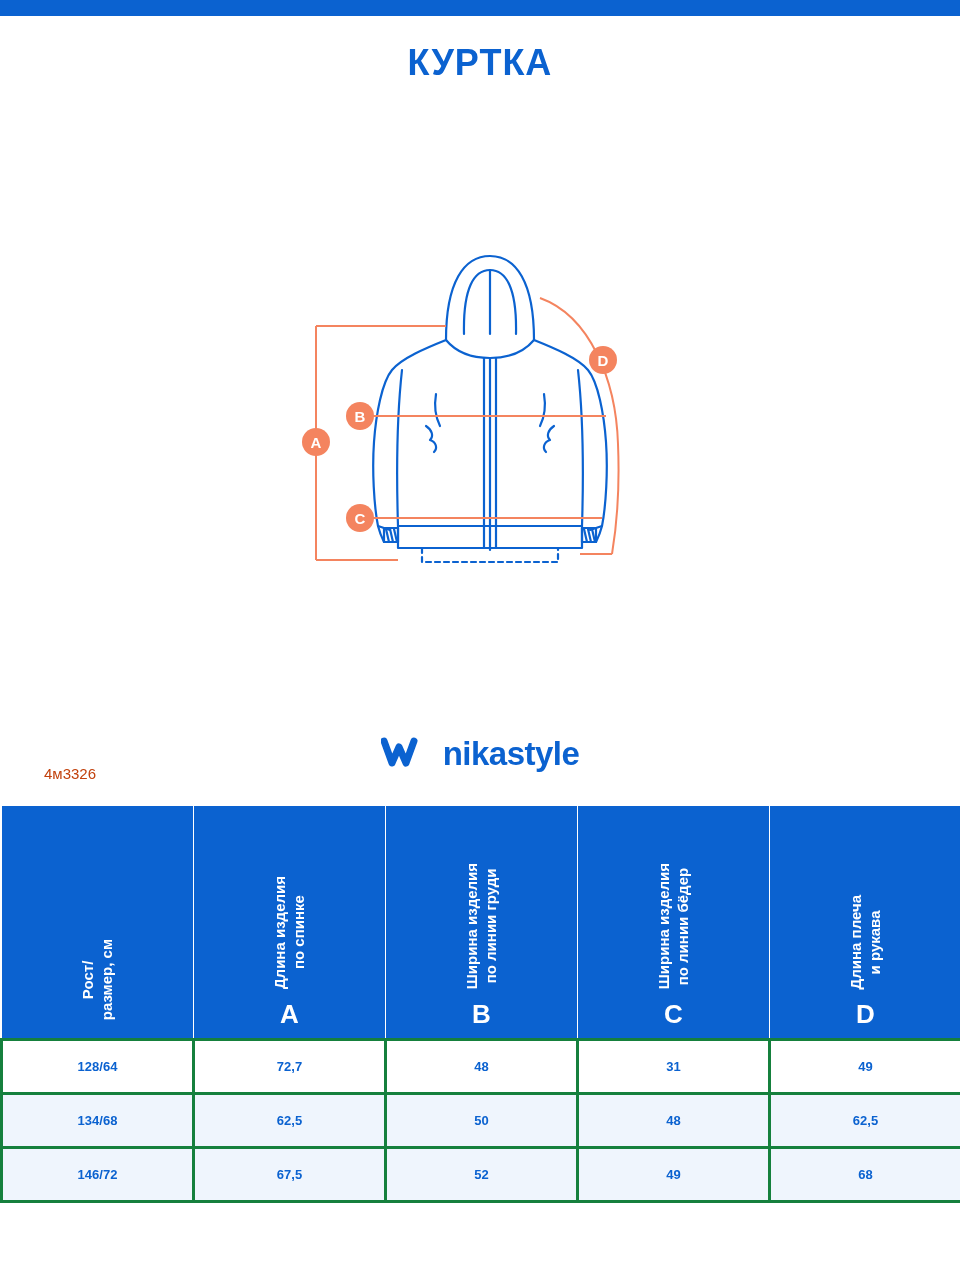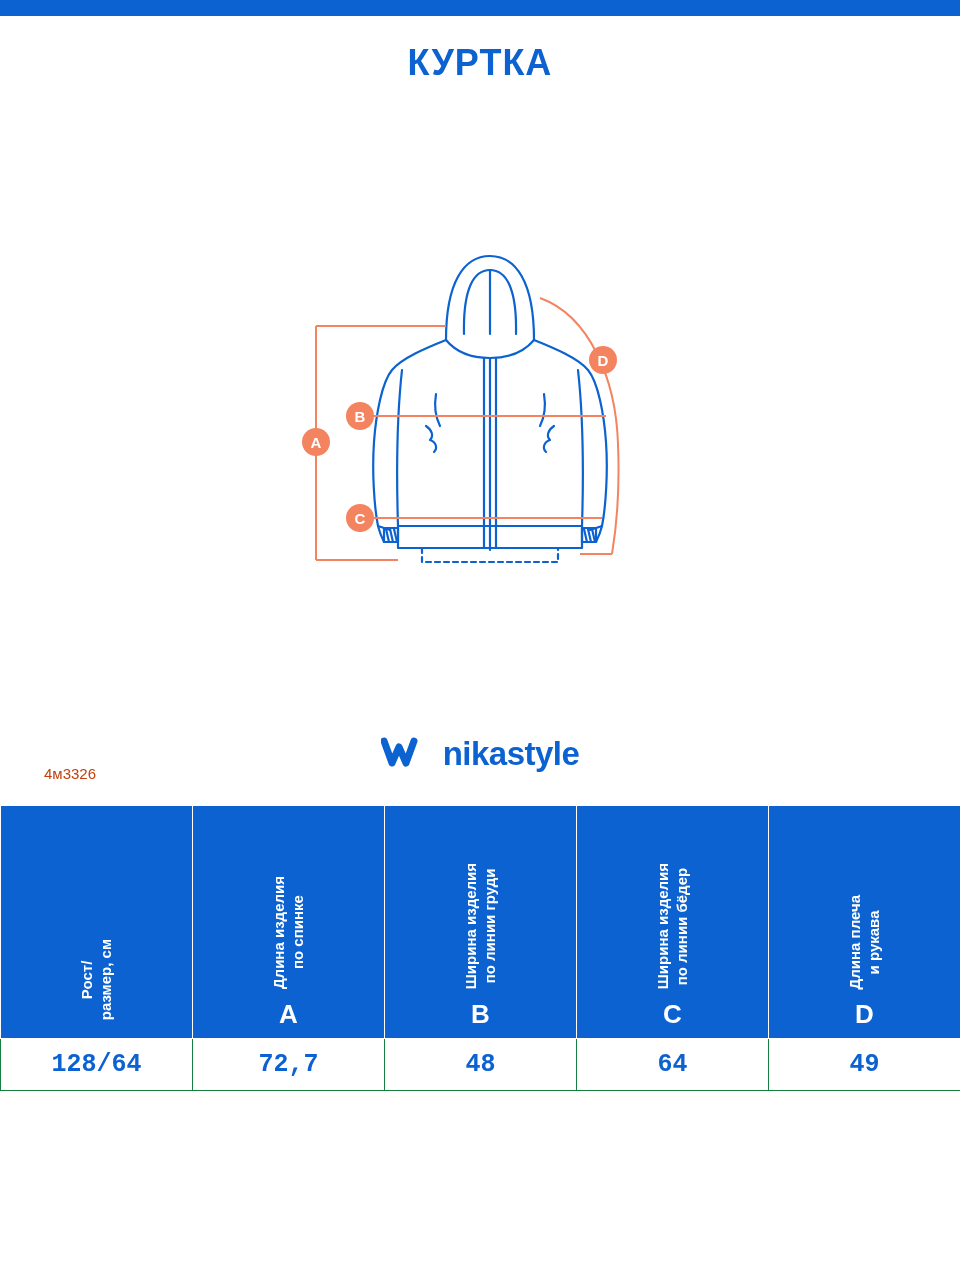--- a/index.html
+++ b/index.html
@@ -102,26 +102,25 @@
   }
   .letter {
     font-size: 26px;
     font-weight: bold;
     margin-top: 10px;
   }
   table.size-table td {
     height: 51px;
     text-align: center;
     vertical-align: middle;
-    font-size: 25px;
+    font-size: 13px;
     font-weight: bold;
     color: #0b62d0;
-    border: 1px solid #15803d;
+    border: 3px solid #15803d;
     padding: 0;
-    font-family: Liberation Mono, monospace;
   }
   tr.row-odd td { background: #ffffff; }
   tr.row-even td { background: #eff5fd; }
   col.c1 { width: 192px; }
   col.c2 { width: 192px; }
   col.c3 { width: 192px; }
   col.c4 { width: 192px; }
   col.c5 { width: 192px; }
 </style>
 </head>
@@ -260,17 +259,31 @@
           <div class="letter">D</div>
         </div>
       </th>
     </tr>
   </thead>
   <tbody>
     <tr class="row-odd">
       <td>128/64</td>
       <td>72,7</td>
       <td>48</td>
-      <td>64</td>
+      <td>31</td>
       <td>49</td>
+    </tr>
+    <tr class="row-even">
+      <td>134/68</td>
+      <td>62,5</td>
+      <td>50</td>
+      <td>48</td>
+      <td>62,5</td>
+    </tr>
+    <tr class="row-even">
+      <td>146/72</td>
+      <td>67,5</td>
+      <td>52</td>
+      <td>49</td>
+      <td>68</td>
     </tr>
   </tbody>
 </table>
 
 </body></html>

